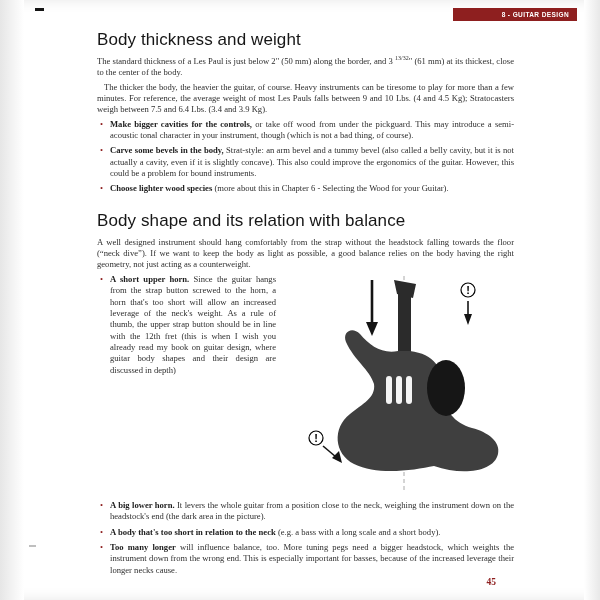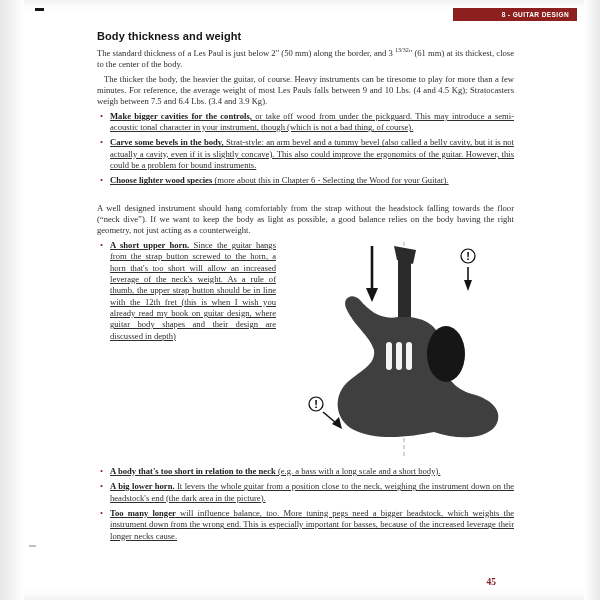--- a/index.html
+++ b/index.html
@@ -6,27 +6,27 @@
   .canvas{width:600px;height:600px;position:relative;background:#ffffff;overflow:hidden;
           font-family:"Liberation Serif",serif;color:#2e2e2e;box-shadow:inset 0 0 14px rgba(0,0,0,.10);}
   .edge-left{position:absolute;left:0;top:0;bottom:0;width:24px;background:linear-gradient(to right,#e6e6e6,#ffffff);}
   .edge-right{position:absolute;right:0;top:0;bottom:0;width:16px;background:linear-gradient(to left,#e8e8e8,#ffffff);}
   .crop-mark{position:absolute;top:8px;left:35px;width:9px;height:3px;background:#151515;}
   .margin-mark{position:absolute;top:545px;left:29px;width:7px;height:2px;background:#bfbfbf;}
   .chapter-tab{position:absolute;top:8px;right:23px;width:96px;background:#8e1f1f;color:#fff;
                font-family:"Liberation Sans",sans-serif;font-size:6.5px;font-weight:bold;
                letter-spacing:.4px;padding:3px 8px 3px 20px;text-align:right;}
   .content{position:absolute;left:97px;top:0;width:417px;padding-top:30px;}
-  .sec-title{font-family:"Liberation Sans",sans-serif;font-weight:bold;font-size:11px;color:#161616;
+  .sec-title{font-family:"Liberation Sans",sans-serif;font-weight:normal;font-size:17px;color:#161616;
              margin:0 0 6px 0;letter-spacing:.1px;}
   .sec2{margin-top:16px;}
   p{font-size:8.6px;line-height:1.32;margin:0 0 3px 0;text-align:justify;text-indent:7px;}
   p.noindent{text-indent:0;}
   sup{font-size:6px;line-height:0;}
-  ul{list-style:none;margin:2px 0 7px 0;padding:0 0 0 13px;text-decoration:underline;}
+  ul{list-style:none;margin:2px 0 7px 0;padding:0 0 0 13px;}
   li{font-size:8.6px;line-height:1.32;margin:0 0 4px 0;text-align:justify;position:relative;}
   li::before{content:"\2022";color:#8e1f1f;position:absolute;left:-10px;top:0;}
   li b{color:#1c1c1c;}
   .guitar-fig{float:right;width:228px;height:214px;margin:2px 0 4px 10px;}
   .clearlist{clear:both;padding-top:6px;}
   .page-num{position:absolute;bottom:13px;right:104px;color:#8e1f1f;font-weight:bold;
             font-family:Liberation Serif, serif;font-size:9.5px;}
 </style>
 </head>
 <body>
@@ -46,20 +46,21 @@
       <p class="noindent"><span>The standard thickness of a Les Paul is just below 2" (50 mm) along the border, and 3 </span><sup>13/32</sup><span>" (61 mm) at its thickest, close to the center of the body.</span></p>
       <p>The thicker the body, the heavier the guitar, of course. Heavy instruments can be tiresome to play for more than a few minutes. For reference, the average weight of most Les Pauls falls between 9 and 10 Lbs. (4 and 4.5 Kg); Stratocasters weigh between 7.5 and 6.4 Lbs. (3.4 and 3.9 Kg).</p>
       <ul>
         <li><b>Make bigger cavities for the controls,</b><span> or take off wood from under the pickguard. This may introduce a semi-acoustic tonal character in your instrument, though (which is not a bad thing, of course).</span></li>
         <li><b>Carve some bevels in the body,</b><span> Strat-style: an arm bevel and a tummy bevel (also called a belly cavity, but it is not actually a cavity, even if it is slightly concave). This also could improve the ergonomics of the guitar. However, this could be a problem for bound instruments.</span></li>
         <li><b>Choose lighter wood species</b><span> (more about this in Chapter 6 - Selecting the Wood for your Guitar).</span></li>
       </ul>
     </div>
 
     <div class="sec2">
+      <div class="sec-title">Body shape and its relation with balance</div>
       <p class="noindent">A well designed instrument should hang comfortably from the strap without the headstock falling towards the floor (“neck dive”). If we want to keep the body as light as possible, a good balance relies on the body having the right geometry, not just acting as a counterweight.</p>
 
       <div class="guitar-fig">
         <svg viewBox="0 0 228 214" width="228" height="214">
 
           <line x1="118" y1="0" x2="118" y2="214" stroke="#aaaaaa" stroke-width="1" stroke-dasharray="4 3"></line>
 
           <g>
             <line x1="86" y1="4" x2="86" y2="48" stroke="#141414" stroke-width="2.6"></line>
             <polygon points="80,46 92,46 86,60" fill="#141414"></polygon>
@@ -94,21 +95,21 @@
             <line x1="37" y1="170" x2="50" y2="181" stroke="#141414" stroke-width="1.6"></line>
             <polygon points="46,182 53,175 56,187" fill="#141414"></polygon>
           </g>
         </svg>
       </div>
 
       <ul>
         <li><b>A short upper horn.</b><span> Since the guitar hangs from the strap button screwed to the horn, a horn that's too short will allow an increased leverage of the neck's weight. As a rule of thumb, the upper strap button should be in line with the 12th fret (this is when I wish you already read my book on guitar design, where guitar body shapes and their design are discussed in depth)</span></li>
       </ul>
       <ul class="clearlist">
+        <li><b>A big lower horn.</b><span> It levers the whole guitar from a position close to the neck, weighing the instrument down on the headstock's end (the dark area in the picture).</span></li>
         <li><b>A body that's too short in relation to the neck</b><span> (e.g. a bass with a long scale and a short body).</span></li>
-        <li><b>A big lower horn.</b><span> It levers the whole guitar from a position close to the neck, weighing the instrument down on the headstock's end (the dark area in the picture).</span></li>
         <li><b>Too many longer</b><span> will influence balance, too. More tuning pegs need a bigger headstock, which weights the instrument down from the wrong end. This is especially important for basses, because of the increased leverage their longer necks cause.</span></li>
       </ul>
     </div>
   </div>
 
   <div class="page-num">45</div>
 </div>
 
 </body></html>

